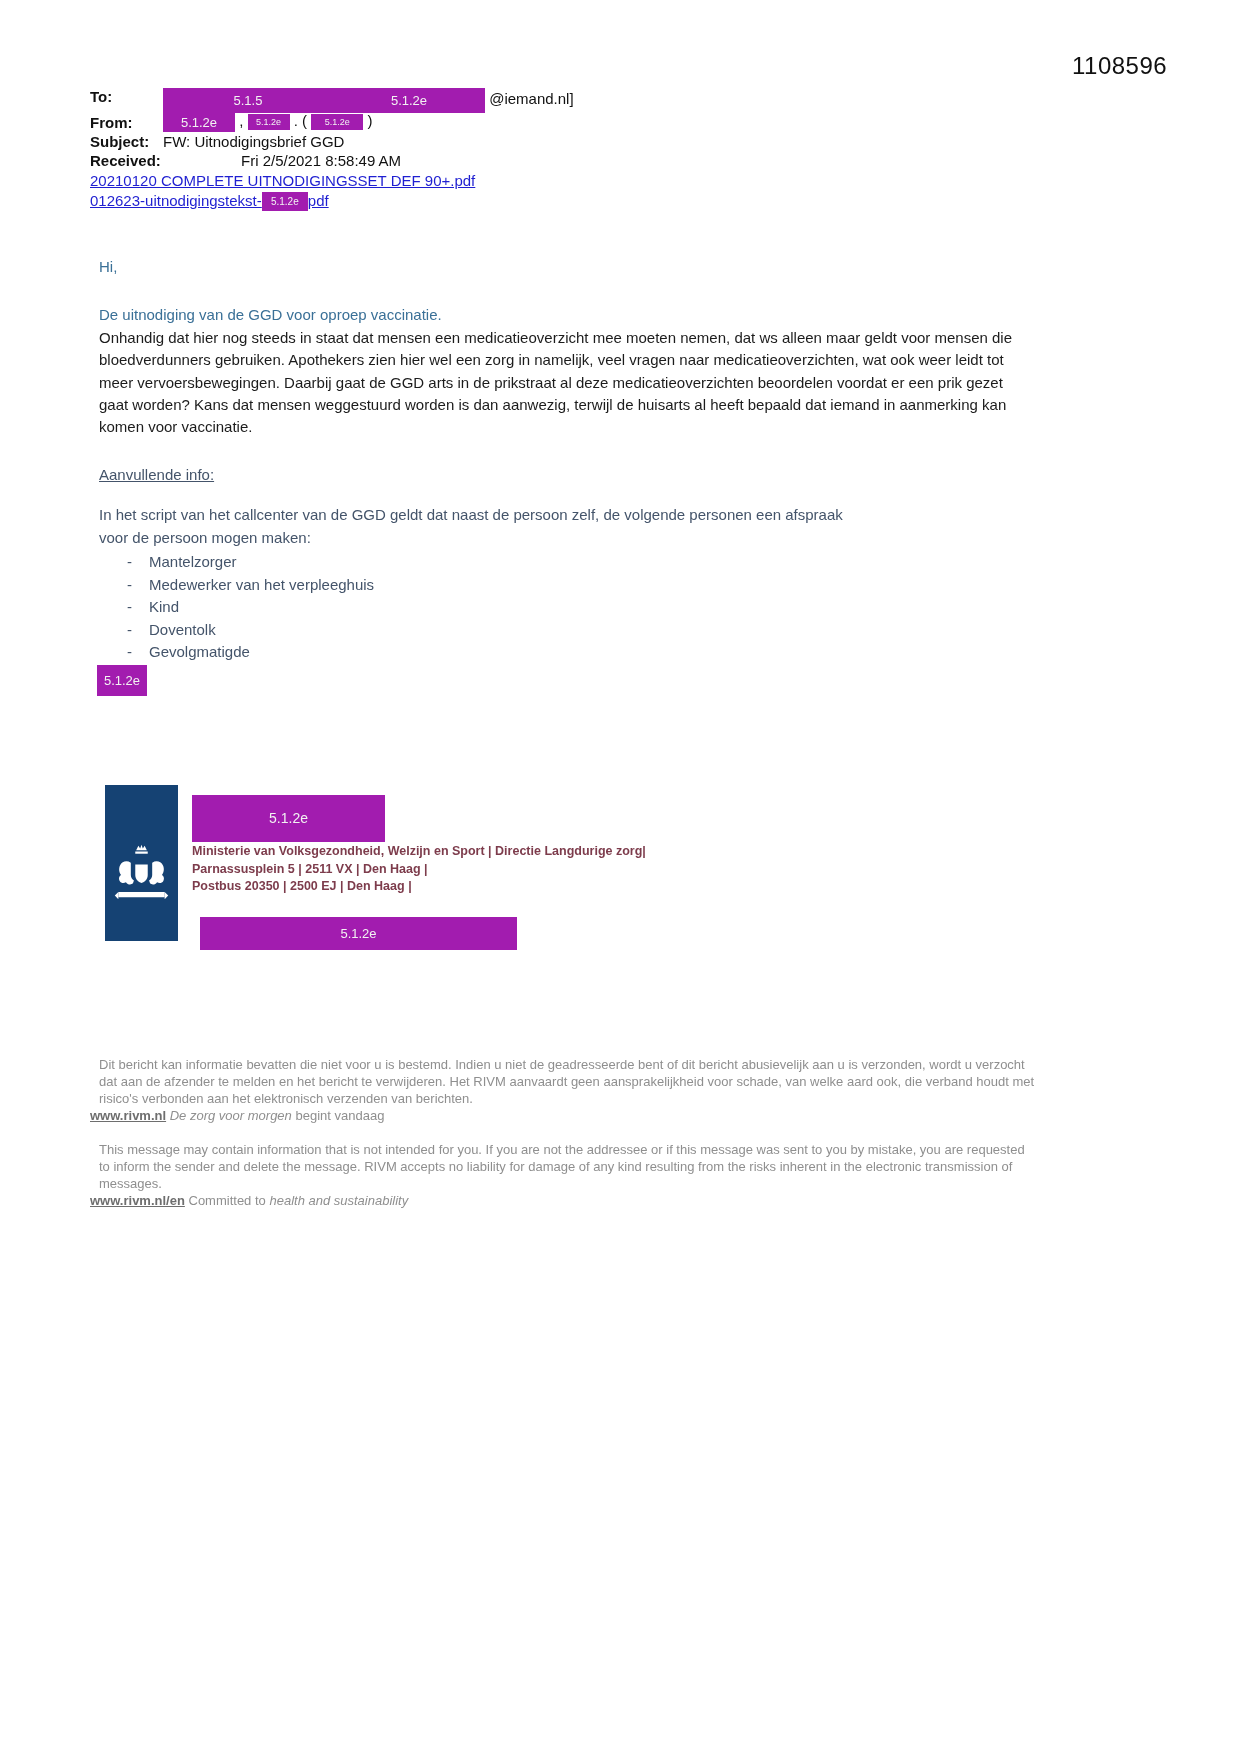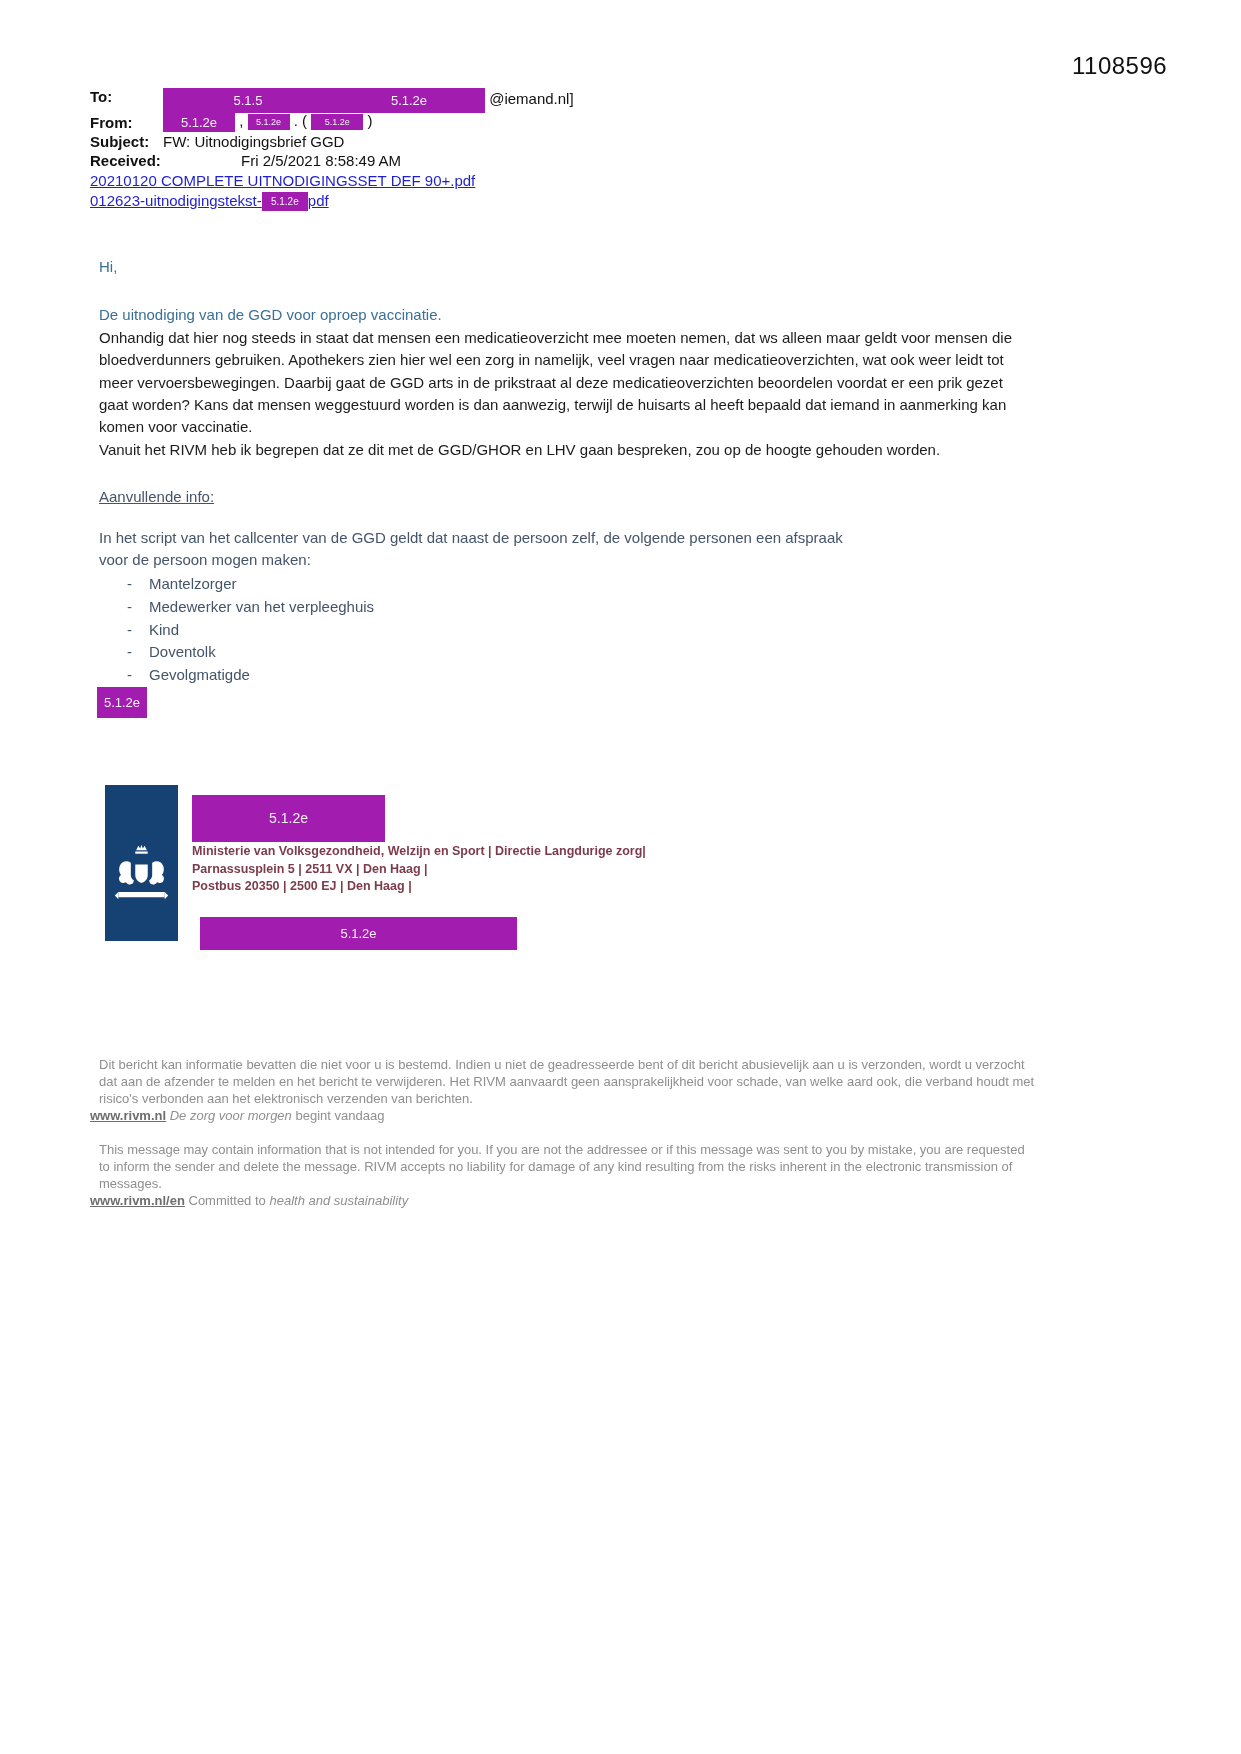--- a/index.html
+++ b/index.html
@@ -141,21 +141,20 @@
     <div class="attach-line">
       <a class="attach-link"><span>012623-uitnodigingstekst-</span><span class="redact">5.1.2e</span><span>pdf</span></a>
     </div>
   </div>
 
   <div id="body-block">
     <div class="greeting steel">Hi,</div>
 
     <div class="steel">De uitnodiging van de GGD voor oproep vaccinatie.</div>
     <div class="black-par">Onhandig dat hier nog steeds in staat dat mensen een medicatieoverzicht mee moeten nemen, dat ws alleen maar geldt voor mensen die bloedverdunners gebruiken. Apothekers zien hier wel een zorg in namelijk, veel vragen naar medicatieoverzichten, wat ook weer leidt tot meer vervoersbewegingen. Daarbij gaat de GGD arts in de prikstraat al deze medicatieoverzichten beoordelen voordat er een prik gezet gaat worden? Kans dat mensen weggestuurd worden is dan aanwezig, terwijl de huisarts al heeft bepaald dat iemand in aanmerking kan komen voor vaccinatie.</div>
-    <div class="black-par rivm-line">Vanuit het RIVM heb ik begrepen dat ze dit met de GGD/GHOR en LHV gaan bespreken, zou op de hoogte gehouden worden.</div>
 
     <div class="slate section-head">Aanvullende info:</div>
 
     <div class="slate script-block">
       <div>In het script van het callcenter van de GGD geldt dat naast de persoon zelf, de volgende personen een afspraak</div>
       <div>voor de persoon mogen maken:</div>
     </div>
 
     <div class="dash-list slate">
       <div class="dash-item">

